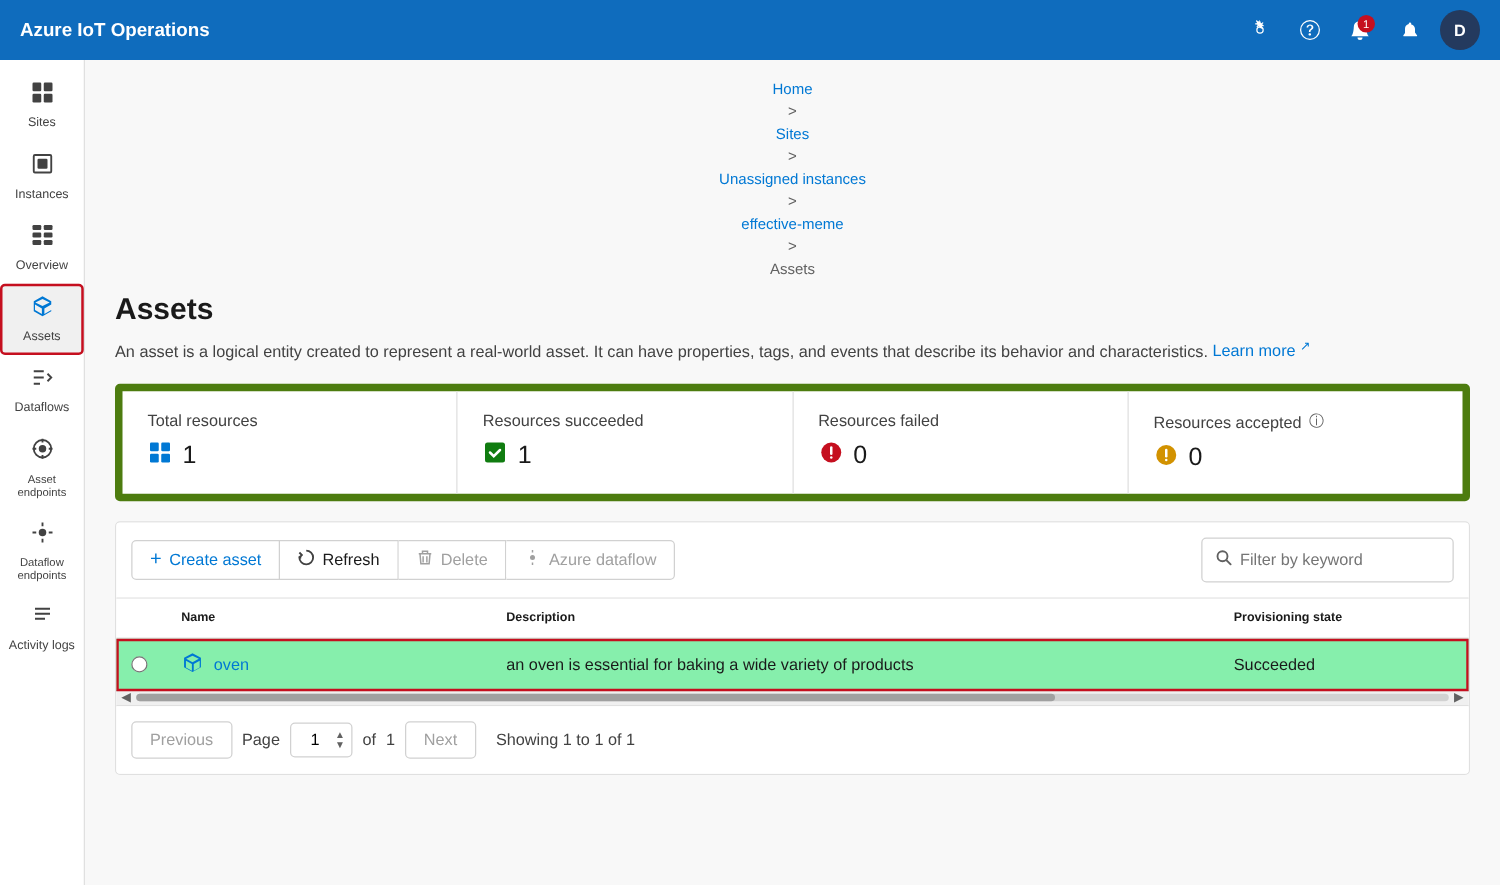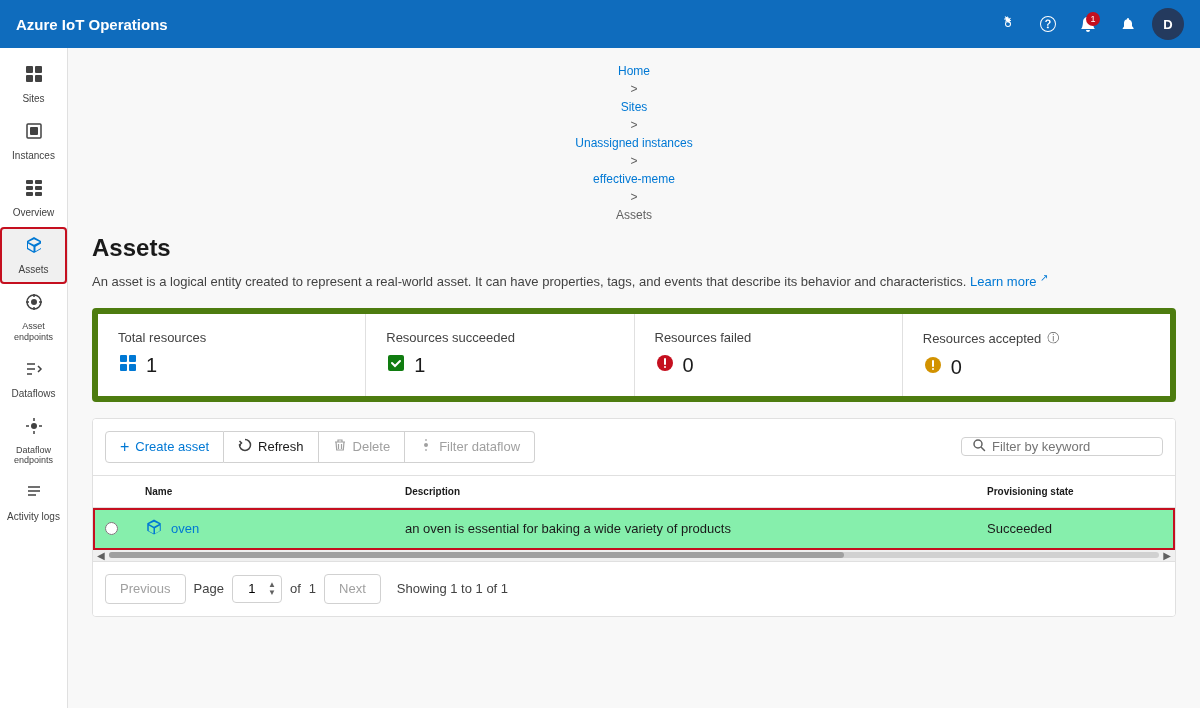--- a/index.html
+++ b/index.html
@@ -46,21 +46,21 @@
     .stat-label { font-size: 13px; color: #424242; margin-bottom: 8px; display: flex; align-items: center; gap: 6px; }
     .stat-value { font-size: 20px; color: #1a1a1a; display: flex; align-items: center; gap: 8px; font-weight: 400; }
     .stat-icon-grid { color: #0078d4; font-size: 18px; }
     .stat-icon-success { color: #107c10; font-size: 18px; }
     .stat-icon-error { color: #c50f1f; font-size: 18px; }
     .stat-icon-warning { color: #d29200; font-size: 18px; }
     .toolbar-btn { display: flex; align-items: center; gap: 6px; padding: 6px 14px; border: 1px solid #d1d1d1; background: white; cursor: pointer; font-size: 13px; color: #1a1a1a; height: 32px; }
     .toolbar-btn:first-child { border-radius: 4px 0 0 4px; }
     .toolbar-btn:disabled, .toolbar-btn.disabled { color: #a0a0a0; cursor: not-allowed; background: white; }
     .toolbar-btn + .toolbar-btn { border-left: none; }
-    .search-box { display: flex; align-items: center; border: 1px solid #d1d1d1; border-radius: 4px; padding: 4px 10px; background: white; gap: 6px; height: 19px; min-width: 200px; }
+    .search-box { display: flex; align-items: center; border: 1px solid #d1d1d1; border-radius: 4px; padding: 4px 10px; background: white; gap: 6px; height: 36px; min-width: 200px; }
     .search-box input { border: none; outline: none; font-size: 13px; color: #616161; background: transparent; width: 160px; }
 
     
     .table-container { background: white; border: 1px solid #e0e0e0; border-radius: 4px; overflow: hidden; }
     .table-header { display: grid; grid-template-columns: 40px 260px 1fr 200px; background: white; border-bottom: 1px solid #e0e0e0; }
     .th { padding: 10px 12px; font-weight: 700; font-size: 10px; color: #1a1a1a; }
     .table-row-data { display: grid; grid-template-columns: 40px 260px 1fr 200px; border-bottom: 1px solid #a3a3a3; align-items: center; background: #86efac; outline: 2px solid #c50f1f; outline-offset: -2px; }
     .td { padding: 10px 12px; font-size: 13px; color: #1a1a1a; display: flex; align-items: center; gap: 8px; }
     .asset-name-link { color: #0078d4; cursor: pointer; text-decoration: none; }
 
@@ -152,35 +152,35 @@
       <span class="sidebar-icon" style="color:#0078d4;">
         <svg width="20" height="20" viewBox="0 0 20 20" fill="#0078d4">
             <path d="M10 2L3 6v8l7 4 7-4V6L10 2zm0 2.24L15.76 7 10 9.76 4.24 7 10 4.24zM4 8.62l5.5 3.14V16.2L4 13.06V8.62zm7.5 7.58v-4.44L17 8.62v4.44l-5.5 3.14z"></path>
           </svg>
       </span>
       <span class="sidebar-label">Assets</span>
     </div>
     <div class="sidebar-item">
       <span class="sidebar-icon">
         <svg width="20" height="20" viewBox="0 0 20 20" fill="#424242">
+            <path d="M3 5h8M3 10h8M3 15h5" stroke="#424242" stroke-width="1.5" fill="none"></path>
+            <path d="M14 7l3 3-3 3" stroke="#424242" stroke-width="1.5" fill="none"></path>
+          </svg>
+      </span>
+      <span class="sidebar-label">Dataflows</span>
+    </div>
+    <div class="sidebar-item">
+      <span class="sidebar-icon">
+        <svg width="20" height="20" viewBox="0 0 20 20" fill="#424242">
             <circle cx="10" cy="10" r="3"></circle>
             <path d="M10 2v3M10 15v3M2 10h3M15 10h3" stroke="#424242" stroke-width="1.5"></path>
             <circle cx="10" cy="10" r="7" fill="none" stroke="#424242" stroke-width="1.5"></circle>
           </svg>
       </span>
       <span class="sidebar-label" style="font-size:9px;">Asset endpoints</span>
-    </div>
-    <div class="sidebar-item">
-      <span class="sidebar-icon">
-        <svg width="20" height="20" viewBox="0 0 20 20" fill="#424242">
-            <path d="M3 5h8M3 10h8M3 15h5" stroke="#424242" stroke-width="1.5" fill="none"></path>
-            <path d="M14 7l3 3-3 3" stroke="#424242" stroke-width="1.5" fill="none"></path>
-          </svg>
-      </span>
-      <span class="sidebar-label">Dataflows</span>
     </div>
     <div class="sidebar-item">
       <span class="sidebar-icon">
         <svg width="20" height="20" viewBox="0 0 20 20" fill="#424242">
             <circle cx="10" cy="10" r="3"></circle>
             <path d="M10 2v3M10 15v3M2 10h3M15 10h3" stroke="#424242" stroke-width="1.5" fill="none"></path>
           </svg>
       </span>
       <span class="sidebar-label" style="font-size:9px;">Dataflow endpoints</span>
     </div>
@@ -302,21 +302,21 @@
           </span>
           <span>Delete</span>
         </button>
         <button class="toolbar-btn disabled" disabled="" style="border-radius:0 4px 4px 0; color:#a0a0a0;">
           <span>
             <svg width="14" height="14" viewBox="0 0 14 14" fill="#a0a0a0">
                 <circle cx="7" cy="7" r="2" fill="#a0a0a0"></circle>
                 <path d="M7 1v2M7 11v2" stroke="#a0a0a0" stroke-width="1.2"></path>
               </svg>
           </span>
-          <span>Filter dataflow</span>
+          <span>Azure dataflow</span>
         </button>
         <div style="flex:1;"></div>
         <div class="search-box">
           <span>
             <svg width="14" height="14" viewBox="0 0 14 14" fill="none">
                 <circle cx="6" cy="6" r="4" stroke="#616161" stroke-width="1.5"></circle>
                 <path d="M9.5 9.5L12.5 12.5" stroke="#616161" stroke-width="1.5" stroke-linecap="round"></path>
               </svg>
           </span>
           <input type="text" placeholder="Filter by keyword" style="">

